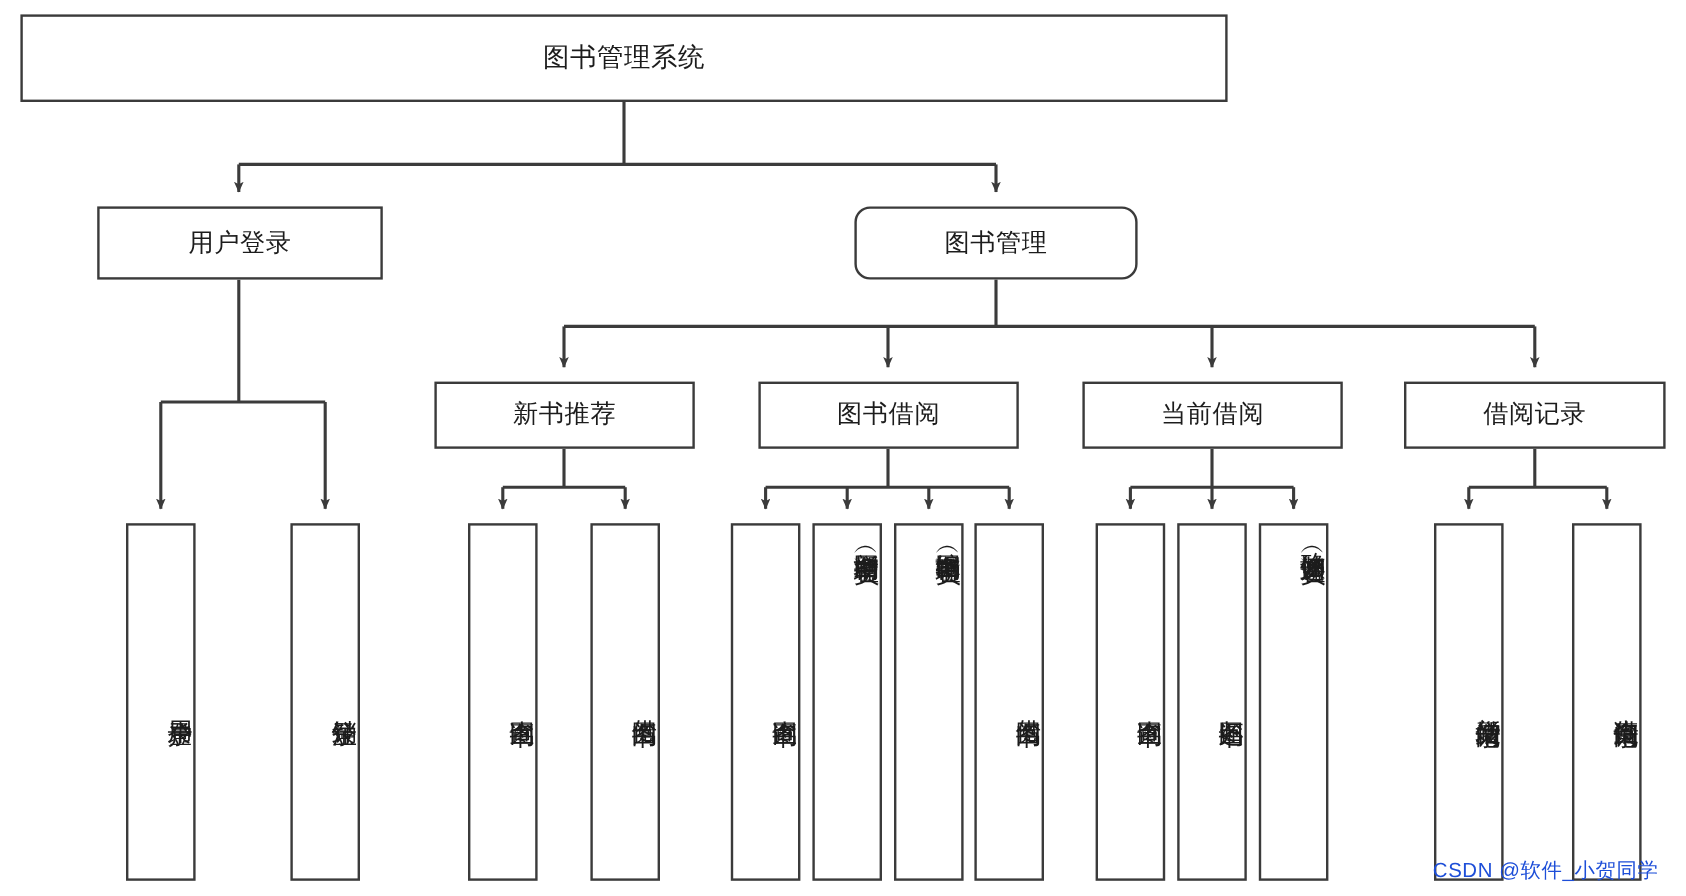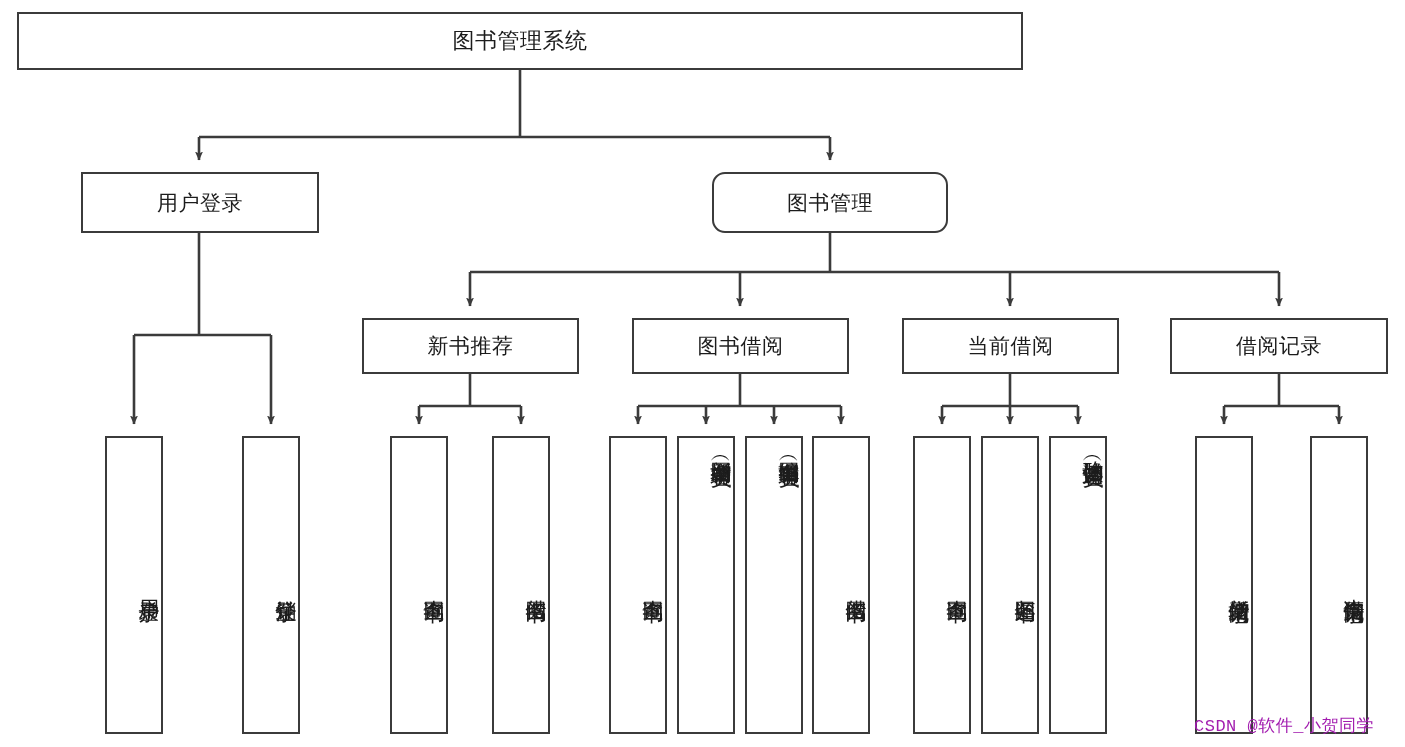--- a/index.html
+++ b/index.html
@@ -53,26 +53,25 @@
     padding-top: 6px;
     padding-bottom: 6px;
     align-items: flex-start;
     justify-content: flex-start;
   }
   .node-v.center-v {
     justify-content: center;
   }
   .watermark {
     position: absolute;
-    color: #a21caf;
+    color: #1d4ed8;
     font-size: 17px;
     letter-spacing: 0.5px;
     white-space: nowrap;
     pointer-events: none;
-    font-family: Liberation Mono, monospace;
   }
 </style>
 </head>
 <body>
 
 <div id="diagram-root">
 
   <svg id="diagram-svg" viewBox="0 0 1405 747" xmlns="http://www.w3.org/2000/svg">
     <defs>
       <marker id="arrowhead" markerWidth="10" markerHeight="10" refX="8.5" refY="4" orient="auto" markerUnits="userSpaceOnUse">
@@ -117,21 +116,21 @@
       <path d="M1010,406 L1010,424" marker-end="url(#arrowhead)"></path>
       <path d="M1078,406 L1078,424" marker-end="url(#arrowhead)"></path>
 
       <path d="M1279,374 L1279,406"></path>
       <path d="M1224,406 L1339,406"></path>
       <path d="M1224,406 L1224,424" marker-end="url(#arrowhead)"></path>
       <path d="M1339,406 L1339,424" marker-end="url(#arrowhead)"></path>
     </g>
   </svg>
 
-  <div class="node-box node-h node-root" style="left:17px; top:12px; width:1006px; height:58px;">
+  <div class="node-box node-h node-root" style="left:17px; top:12px; width:1006px; height:73px;">
     <span>图书管理系统</span>
   </div>
 
   <div class="node-box node-h" style="left:81px; top:172px; width:238px; height:61px;">
     <span>用户登录</span>
   </div>
 
   <div class="node-box node-h" style="left:712px; top:172px; width:236px; height:61px;border-radius:13px;">
     <span>图书管理</span>
   </div>

